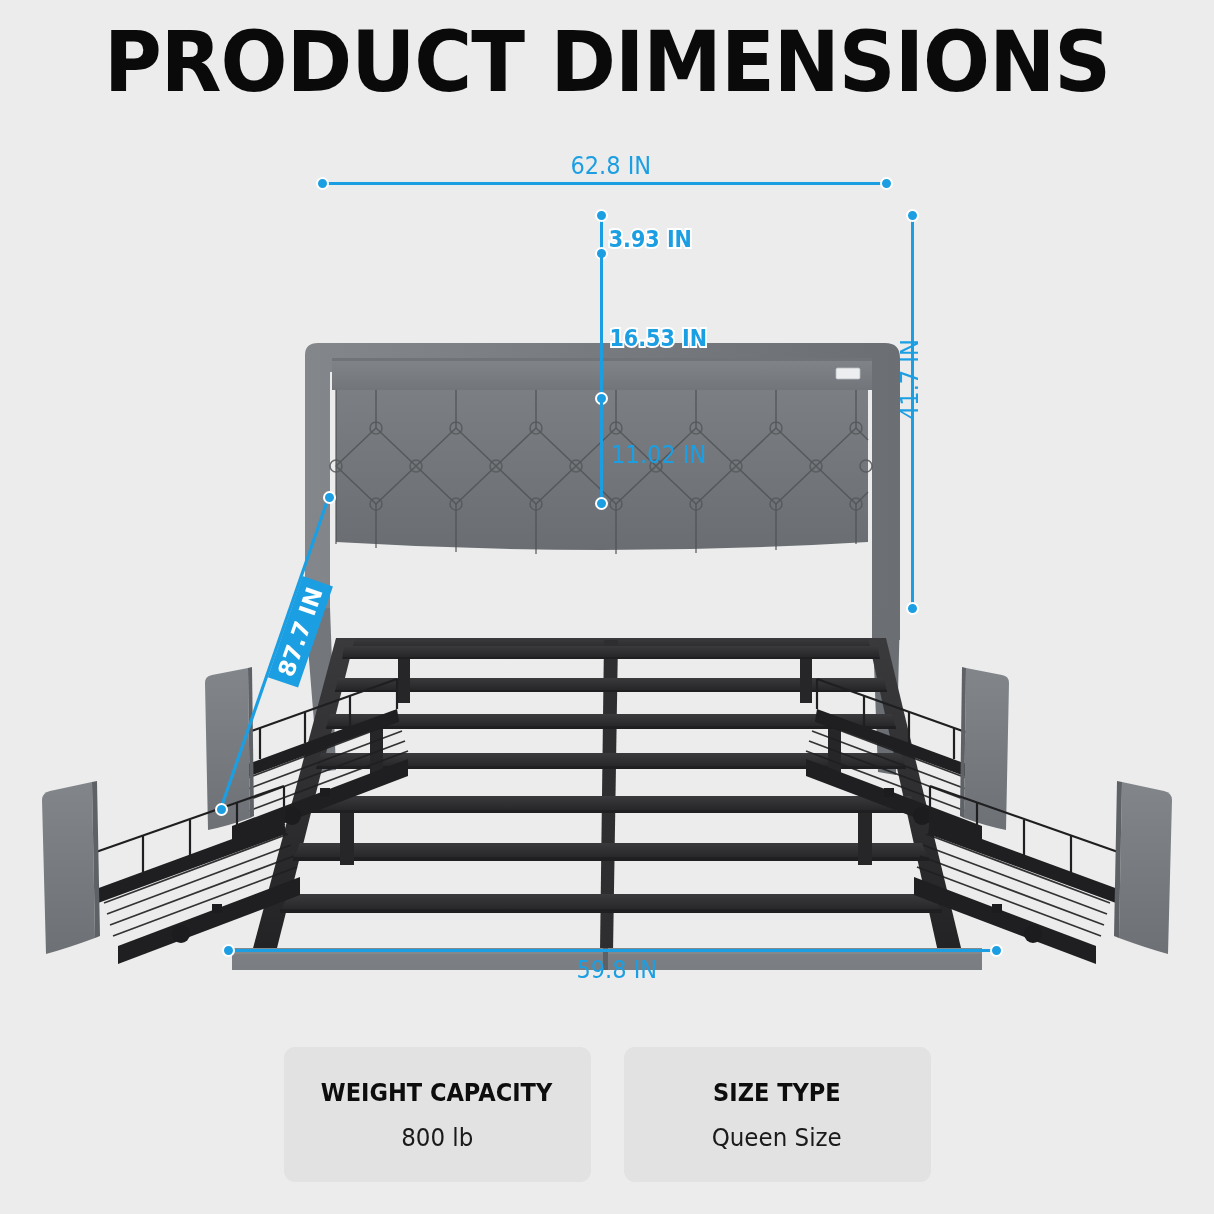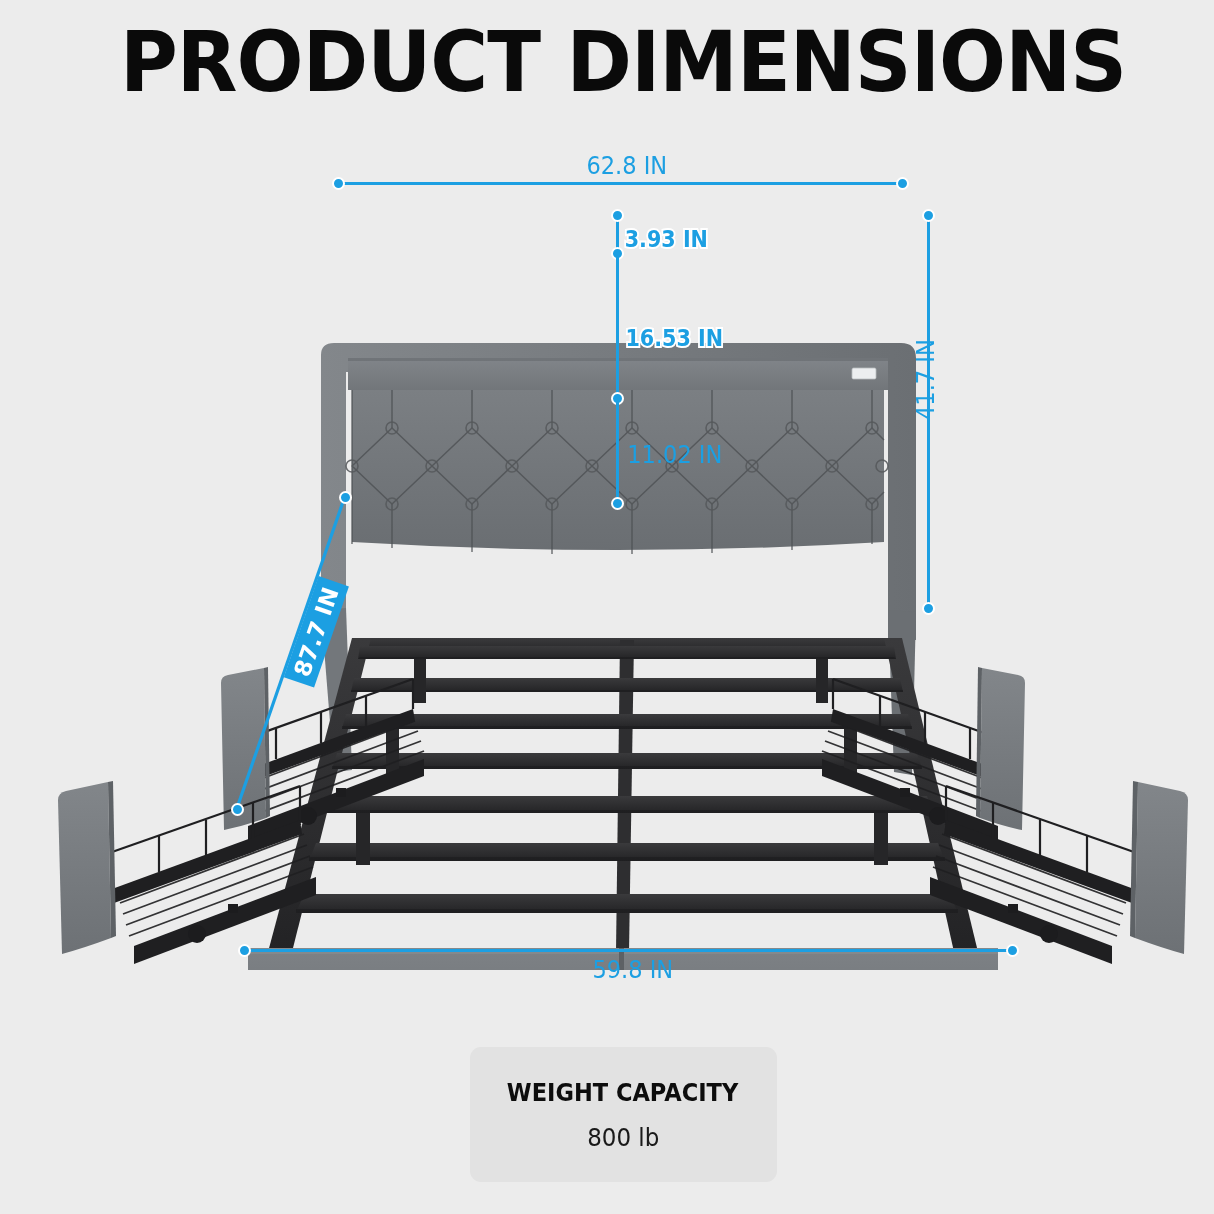--- a/index.html
+++ b/index.html
@@ -3,21 +3,21 @@
 <meta charset="utf-8">
 <style>
   html,body{margin:0;padding:0;}
   body{
     width:1214px;height:1214px;
     background:#ececec;
     font-family:"Liberation Sans", sans-serif;
     overflow:hidden;
     position:relative;
   }
-  #stage{position:absolute;inset:0;margin-left:16px;}
+  #stage{position:absolute;inset:0;}
 
   
   .title{
     position:absolute;left:0;top:14px;width:1214px;
     text-align:center;
     font-family:"DejaVu Sans", sans-serif;
     font-weight:bold;
     font-size:83px;
     letter-spacing:-1px;
     color:#0a0a0a;
@@ -370,15 +370,19 @@
   <div class="dimline h" style="left:228px;top:949px;width:768px;"></div>
   <div class="dot" style="left:222px;top:944px;"></div>
   <div class="dot" style="left:990px;top:944px;"></div>
   <div class="dimlabel" style="left:572px;top:955px;">59.8 IN</div>
 
   <div class="cards">
     <div class="card">
       <div class="card-title">WEIGHT CAPACITY</div>
       <div class="card-value">800 lb</div>
     </div>
+    <div class="card">
+      <div class="card-title">SIZE TYPE</div>
+      <div class="card-value">Queen Size</div>
+    </div>
   </div>
 
 </div>
 
 </body></html>

